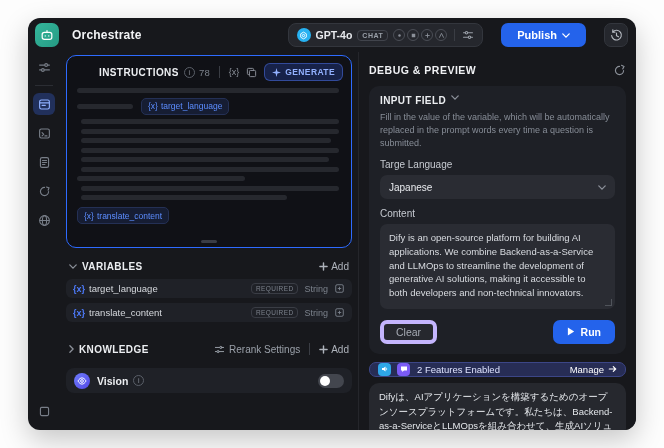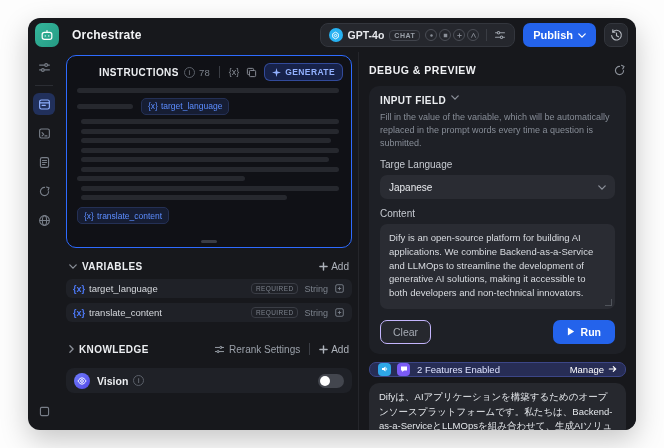--- a/index.html
+++ b/index.html
@@ -8,34 +8,34 @@
   .stage { position:relative; width:664px; height:448px; }
   .window { position:absolute; left:28px; top:18px; width:608px; height:412px;
     background:#17181c; border-radius:12px; box-shadow:0 10px 28px rgba(0,0,0,.22);
     overflow:hidden; display:flex; flex-direction:column; color:#e6e8ec; }
 
   
   .header { height:34px; flex:0 0 34px; display:flex; align-items:center; padding:0 8px 0 7px; }
   .logo { width:24px; height:24px; border-radius:7px;
     background:linear-gradient(135deg,#35b79c,#259a84); display:flex; align-items:center; justify-content:center; }
   .win-title { font-size:12px; font-weight:bold; color:#f2f3f5; margin-left:13px; letter-spacing:.2px; }
-  .header-right { margin-left:auto; display:flex; align-items:center; gap:8px; }
+  .header-right { margin-left:auto; display:flex; align-items:center; gap:18px; }
   .model-pill { display:flex; align-items:center; gap:5px; background:#25272d; border:1px solid #33363d;
     border-radius:8px; height:24px; padding:0 8px; cursor:pointer; }
   .provider-badge { width:14px; height:14px; border-radius:50%; background:#27b2f2;
     display:flex; align-items:center; justify-content:center; color:#fff; }
   .model-name { font-size:10.5px; font-weight:bold; color:#e8eaee; }
   .chat-badge { font-size:7px; font-weight:bold; color:#9aa0a9; border:1px solid #41444c;
     border-radius:4px; padding:1px 4px; letter-spacing:.5px; }
   .cap-icons { display:flex; gap:2px; }
   .cap { width:12px; height:12px; border-radius:50%; border:1px solid #4a4d55; color:#8b9099;
     display:flex; align-items:center; justify-content:center; }
   .vdiv { width:1px; height:12px; background:#3a3d44; margin:0 2px; }
   .pill-gear { color:#9aa0a9; display:flex; }
-  .publish-btn { display:flex; align-items:center; gap:5px; height:24px; padding:0 10px;
+  .publish-btn { display:flex; align-items:center; gap:5px; height:24px; padding:0 16px;
     background:#2463eb; border:none; border-radius:7px; color:#fff; font-size:11px; font-weight:bold; cursor:pointer;
     font-family:"Liberation Sans",sans-serif; }
   .history-btn { width:24px; height:24px; border-radius:7px; background:#25272d; border:1px solid #33363d;
     color:#b6bac1; display:flex; align-items:center; justify-content:center; cursor:pointer; }
 
   
   .app-body { flex:1; display:flex; min-height:0; }
   .sidebar { width:32px; flex:0 0 32px; display:flex; flex-direction:column; align-items:center;
     padding-top:4px; gap:7px; }
   .side-ic { width:22px; height:22px; border-radius:6px; display:flex; align-items:center; justify-content:center;
@@ -105,21 +105,21 @@
   .fld-label { font-size:10px; color:#c6cad1; margin-top:9px; }
   .select { display:flex; align-items:center; height:24px; background:#2a2c33; border-radius:7px;
     padding:0 9px; margin-top:5px; cursor:pointer; }
   .select-val { font-size:10px; color:#e8eaee; }
   .select .chev { margin-left:auto; }
   .textarea { position:relative; background:#2a2c33; border-radius:7px; padding:7px 9px 9px 9px; margin-top:5px;
     font-size:9.5px; color:#d9dce1; line-height:1.45; cursor:text; }
   .ta-grip { position:absolute; right:3px; bottom:3px; width:7px; height:7px;
     border-right:1.5px solid #5a5e66; border-bottom:1.5px solid #5a5e66; opacity:.8; }
   .btn-row { display:flex; align-items:center; margin-top:11px; }
-  .clear-btn { height:24px; padding:0 12px; background:#26282e; border:1px solid #c4b5fd; border-radius:7px;
+  .clear-btn { height:24px; padding:0 12px; background:#26282e; border:4px solid #c4b5fd; border-radius:7px;
     color:#a6abb4; font-size:10.5px; cursor:pointer; font-family:"Liberation Sans",sans-serif; }
   .run-btn { margin-left:auto; height:24px; padding:0 14px; background:#2463eb; border:none; border-radius:7px;
     color:#fff; font-size:10.5px; font-weight:bold; display:flex; align-items:center; gap:6px; cursor:pointer;
     font-family:"Liberation Sans",sans-serif; }
 
   .features-bar { display:flex; align-items:center; gap:6px; margin-top:8px; height:23px;
     background:#272d55; border:1px solid #3c4687; border-radius:7px; padding:0 8px; cursor:pointer; }
   .feat-ic { width:13px; height:13px; border-radius:4px; display:flex; align-items:center; justify-content:center; color:#fff; }
   .feat-ic.c1 { background:#2ea7e8; }
   .feat-ic.c2 { background:#7b5bf5; }

